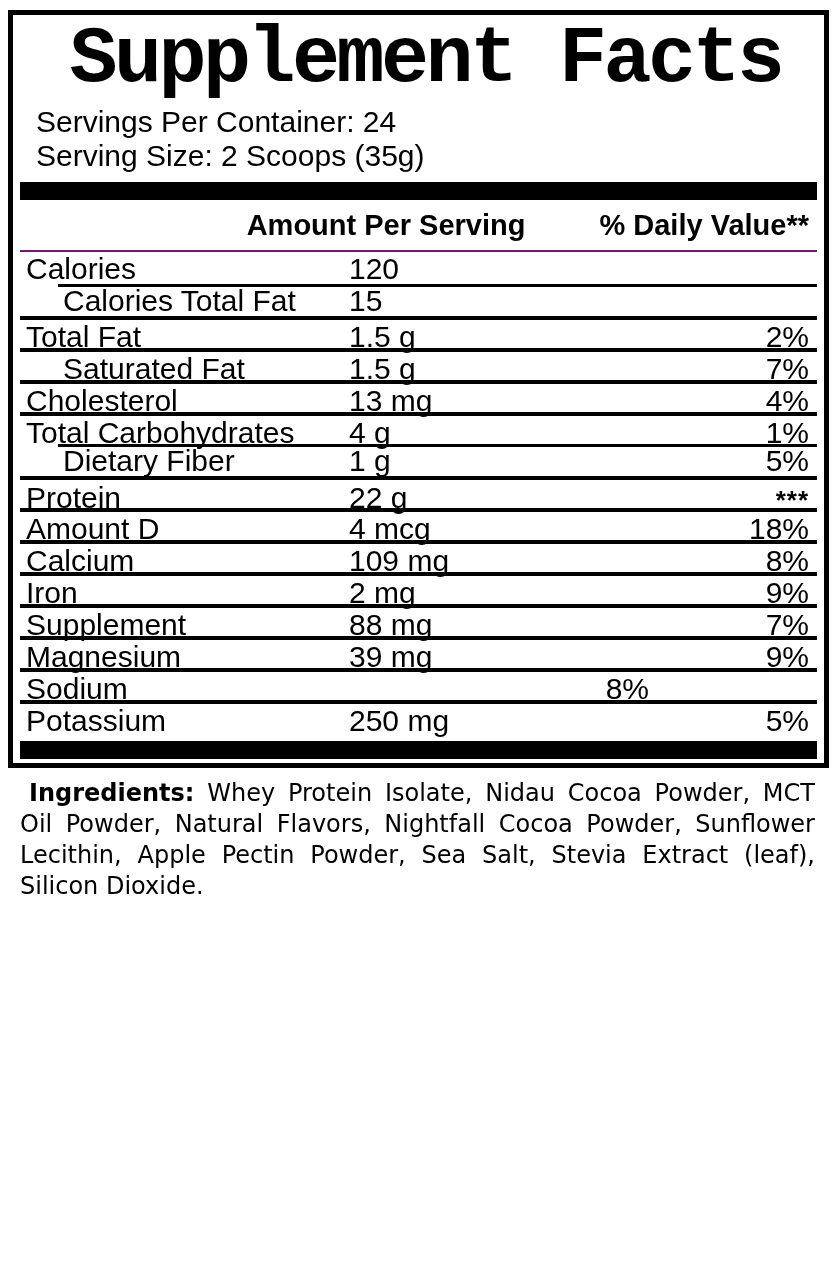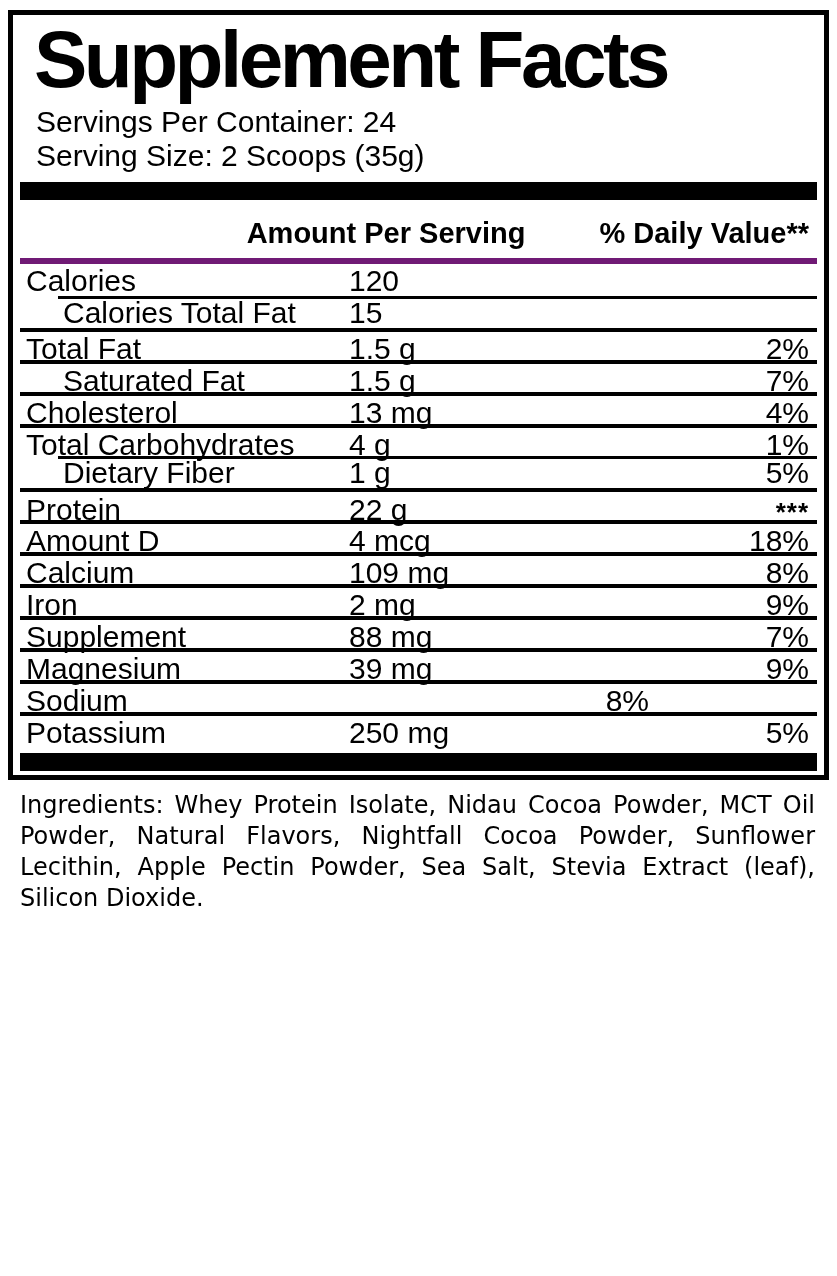--- a/index.html
+++ b/index.html
@@ -11,42 +11,42 @@
     color: #000;
     overflow: hidden;
   }
   .facts-box {
     margin: 10px 8px 0 8px;
     border: 5px solid #000;
     padding: 6px 7px 4px 7px;
     background: #fff;
   }
   .title {
-    font-family: Liberation Sans, sans-serif;
+    font-family: Liberation Mono, monospace;
     font-weight: bold;
     font-size: 80px;
     line-height: 0.98;
     letter-spacing: -3.5px;
     padding-left: 14px;
     white-space: nowrap;
+    text-align: center;
   }
   .serv-block { padding-left: 16px; margin-top: 6px; }
   .serv-line { font-size: 30px; line-height: 34px; }
   .serv-line .lbl { font-weight: normal; }
   .bar { height: 18px; background: #000; margin-top: 9px; }
   .thead {
     display: flex;
     justify-content: flex-end;
     align-items: baseline;
     gap: 74px;
     font-weight: bold;
     font-size: 29px;
     padding: 9px 8px 8px 6px;
-    border-bottom: 6px solid #701a75;
-    margin-top: 8px;
+    border-bottom: 2px solid #701a75;
   }
   .row {
     display: grid;
     grid-template-columns: 1fr 300px 160px;
     align-items: center;
     height: 32px;
     padding: 0 8px 0 6px;
     font-size: 30px;
     border-top: 4px solid #000;
     position: relative;
@@ -78,21 +78,21 @@
   }
   .ingredients-block {
     font-family: "DejaVu Sans", sans-serif;
     margin: 10px 22px 0 20px;
   }
   .ingredients-text {
     font-size: 24px;
     line-height: 31px;
     text-align: justify;
   }
-  .ingredients-text .ing-lbl { font-weight: normal; }
+  .ingredients-text .ing-lbl { font-weight: bold; margin-left: 9px; }
 </style>
 </head>
 <body>
 
 <div class="facts-box">
 
   <div class="title">Supplement Facts</div>
 
   <div class="serv-block">
     <div class="serv-line"><span class="lbl">Servings Per Container:</span><span> 24</span></div>

